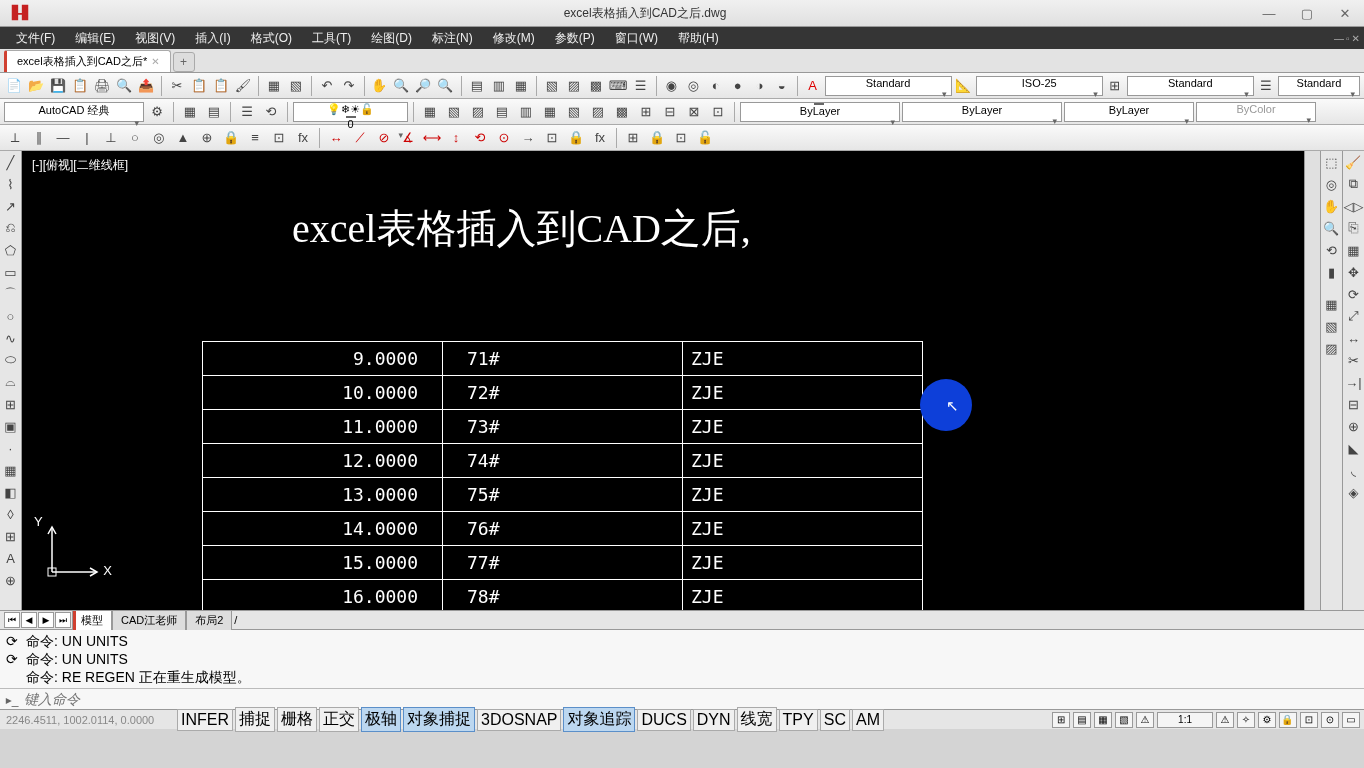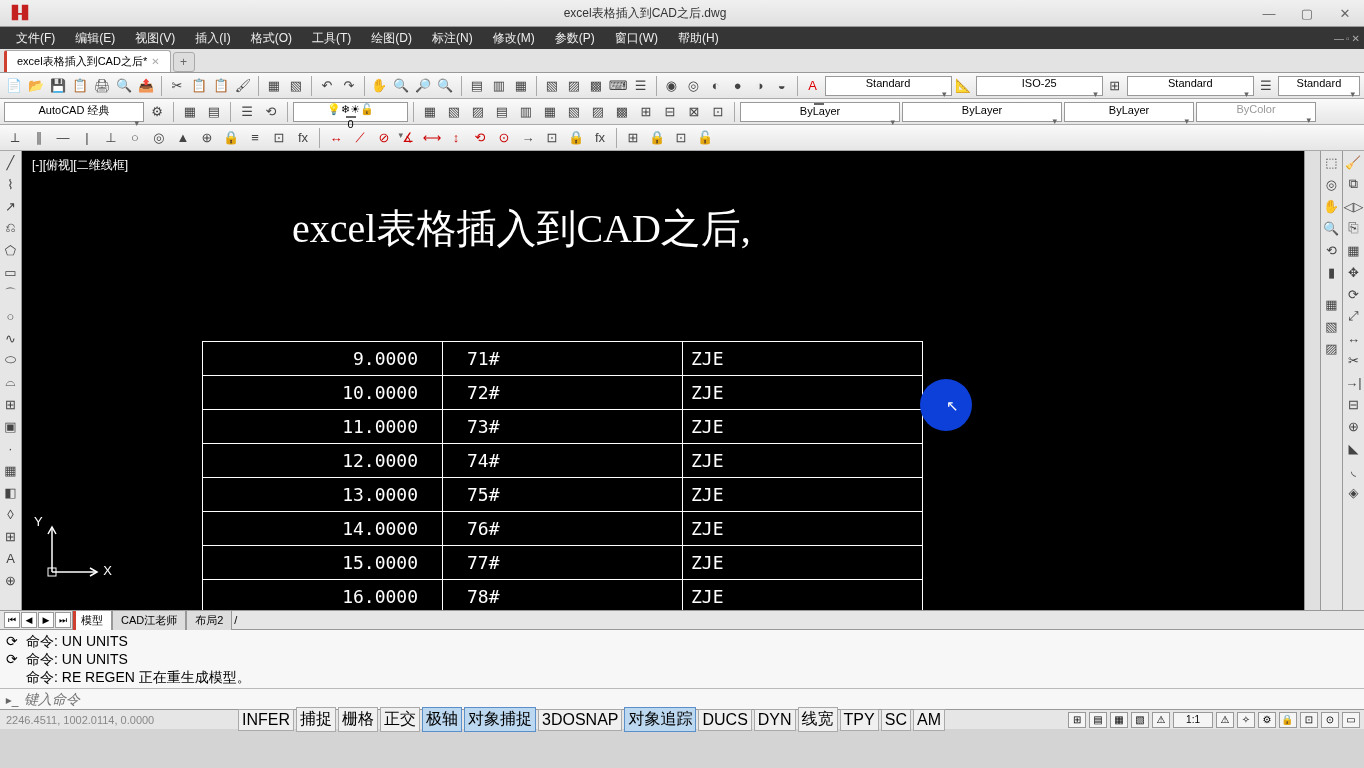--- a/index.html
+++ b/index.html
@@ -70,21 +70,21 @@
 
 .cmd-area { height:80px; background:#f7f7f7; border-top:1px solid #999; }
 .cmd-hist { height:58px; padding:2px 6px; font-family:"SimSun",monospace; font-size:14px; line-height:18px; overflow:hidden; display:flex; }
 .cmd-hist .icol { width:20px; }
 .cmd-input-row { height:22px; border-top:1px solid #bbb; display:flex; align-items:center; padding:0 4px; }
 .cmd-input-row .prompt-ic { width:16px; height:16px; display:flex; align-items:center; justify-content:center; color:#666; margin-right:4px; }
 .cmd-input-row input { flex:1; border:none; background:transparent; font-style:italic; color:#888; font-size:14px; font-family:"SimSun"; outline:none; }
 
 
 .status { height:20px; background:#e6e6e6; border-top:1px solid #999; display:flex; align-items:center; font-size:11px; position:relative; }
-.status .coords { padding:0 6px; color:#888; width:237px; }
+.status .coords { padding:0 6px; color:#888; width:176px; }
 .status .toggle { border:1px solid #aaa; padding:1px 3px; margin:0 1px; background:#f0f0f0; cursor:pointer; font-size:16px; }
 .status .toggle.on { background:#bcd7f0; border-color:#5b8fc9; }
 .status .right-grp { position:absolute; right:4px; display:flex; align-items:center; gap:3px; }
 .status .right-grp .sbtn { width:18px; height:16px; border:1px solid #999; background:#f5f5f5; display:flex; align-items:center; justify-content:center; font-size:10px; cursor:pointer; }
 
 .scrollbar-v { position:absolute; right:0; top:0; bottom:0; width:16px; background:#e0e0e0; border-left:1px solid #999; }
 
 svg.icon-a path { fill:#c52020; }
 </style>
 </head>
@@ -449,21 +449,21 @@
   <div class="toggle">线宽</div>
   <div class="toggle">TPY</div>
   <div class="toggle">SC</div>
   <div class="toggle">AM</div>
   <div class="right-grp">
     <div class="sbtn">⊞</div>
     <div class="sbtn">▤</div>
     <div class="sbtn">▦</div>
     <div class="sbtn">▧</div>
     <div class="sbtn">⚠</div>
-    <div class="sbtn" style="width:auto;padding:0 12px;">1:1</div>
+    <div class="sbtn" style="width:auto;padding:0 20px;">1:1</div>
     <div class="sbtn">⚠</div>
     <div class="sbtn">✧</div>
     <div class="sbtn">⚙</div>
     <div class="sbtn">🔒</div>
     <div class="sbtn">⊡</div>
     <div class="sbtn">⊙</div>
     <div class="sbtn">▭</div>
   </div>
 </div>
 

